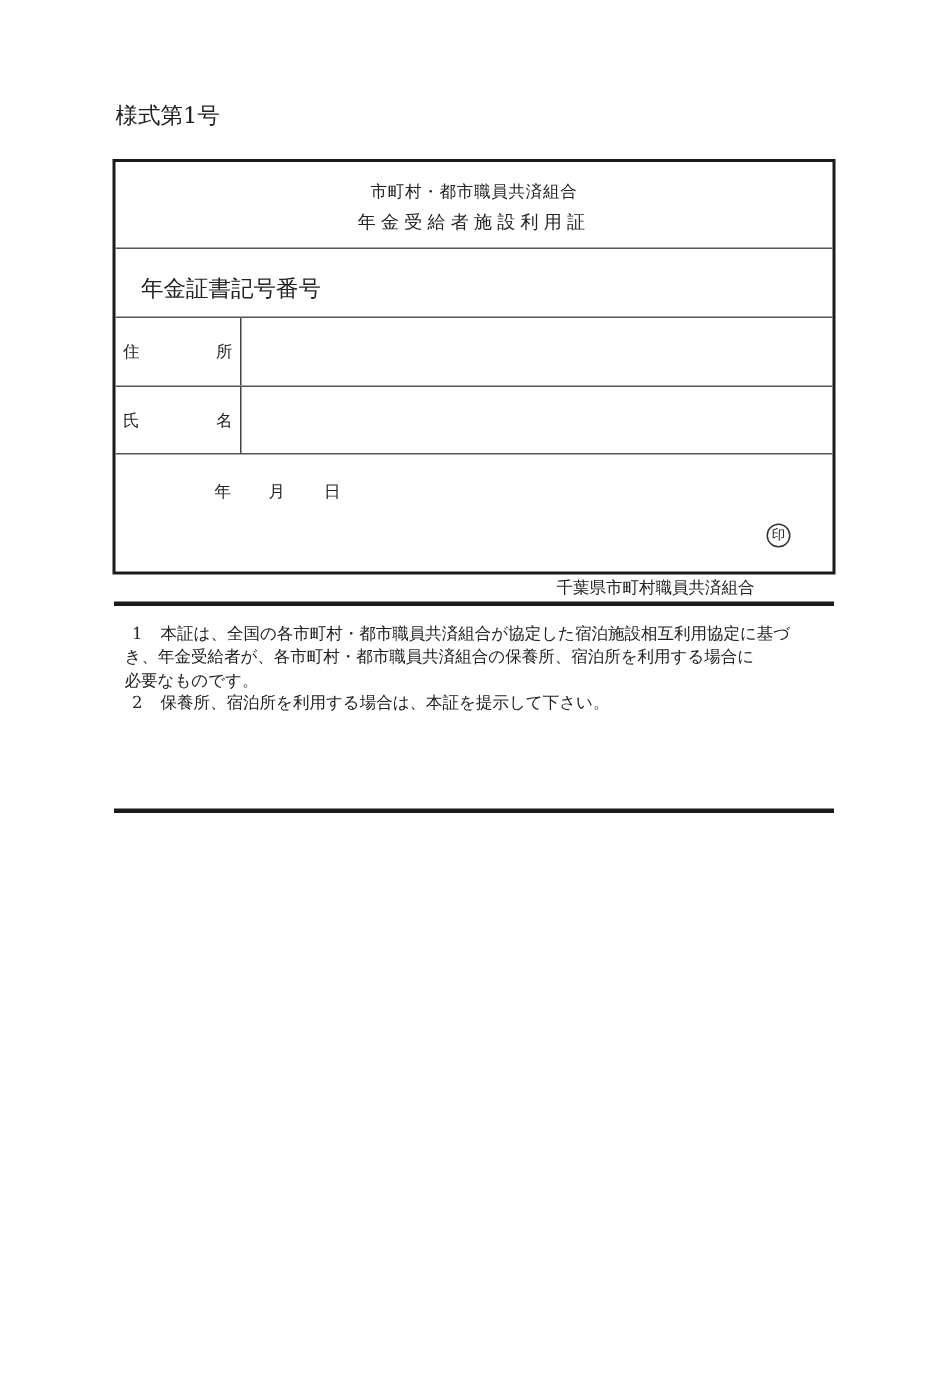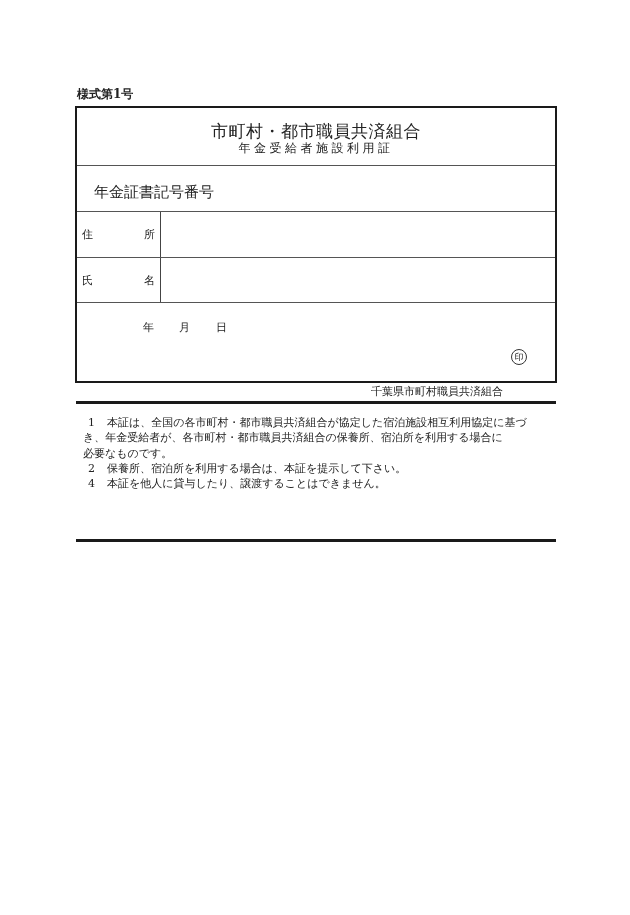--- a/index.html
+++ b/index.html
@@ -2,31 +2,31 @@
 <html><head>
 <meta charset="utf-8">
 <style>
   html, body { margin: 0; padding: 0; background: #ffffff; }
   body {
     width: 630px; height: 915px; position: relative; overflow: hidden;
     font-family: "DejaVu Serif", "Liberation Serif", serif;
     color: #222222;
   }
   .form-no {
-    position: absolute; left: 77px; top: 86px;
-    font-size: 12px; letter-spacing: 0px; font-weight: bold;
+    position: absolute; left: 77px; top: 68px;
+    font-size: 15px; letter-spacing: 0px;
   }
   .card {
     position: absolute; left: 75px; top: 106px;
     width: 478px; height: 273px;
     border: 2px solid #1a1a1a;
   }
   .row { position: absolute; left: 0; width: 478px; border-bottom: 1px solid #555; box-sizing: border-box; }
   .title-row { top: 0; height: 58px; }
-  .title1 { position: absolute; left: 0; width: 100%; top: 12px; text-align: center; font-size: 17px; letter-spacing: 0.5px; }
+  .title1 { position: absolute; left: 0; width: 100%; top: 12px; text-align: center; font-size: 11px; letter-spacing: 0.5px; }
   .title2 { position: absolute; left: 0; width: 100%; top: 32px; text-align: center; font-size: 12px; letter-spacing: 3.5px; }
   .pension-row { top: 58px; height: 46px; }
   .pension-label { position: absolute; left: 17px; top: 17px; font-size: 15px; }
   .addr-row { top: 104px; height: 46px; }
   .name-row { top: 150px; height: 45px; }
   .field-label {
     position: absolute; left: 0; top: 0; width: 84px; height: 100%;
     border-right: 1px solid #444; box-sizing: border-box;
   }
   .lbl-a { position: absolute; left: 5px; top: 15px; font-size: 11px; }
@@ -93,18 +93,15 @@
   <div class="note">
     <div><span class="note-num">1</span>&nbsp;&nbsp;<span>本証は、全国の各市町村・都市職員共済組合が協定した宿泊施設相互利用協定に基づ</span></div>
     <div style="padding-left:0"><span>き、年金受給者が、各市町村・都市職員共済組合の保養所、宿泊所を利用する場合に</span></div>
     <div><span>必要なものです。</span></div>
   </div>
   <div class="note">
     <div><span class="note-num">2</span>&nbsp;&nbsp;<span>保養所、宿泊所を利用する場合は、本証を提示して下さい。</span></div>
   </div>
   <div class="note">
   </div>
-  <div class="note">
-    <div><span class="note-num">4</span>&nbsp;&nbsp;<span>本証を他人に貸与したり、譲渡することはできません。</span></div>
-  </div>
 </div>
 
 <div class="rule rule2"></div>
 
 </body></html>

